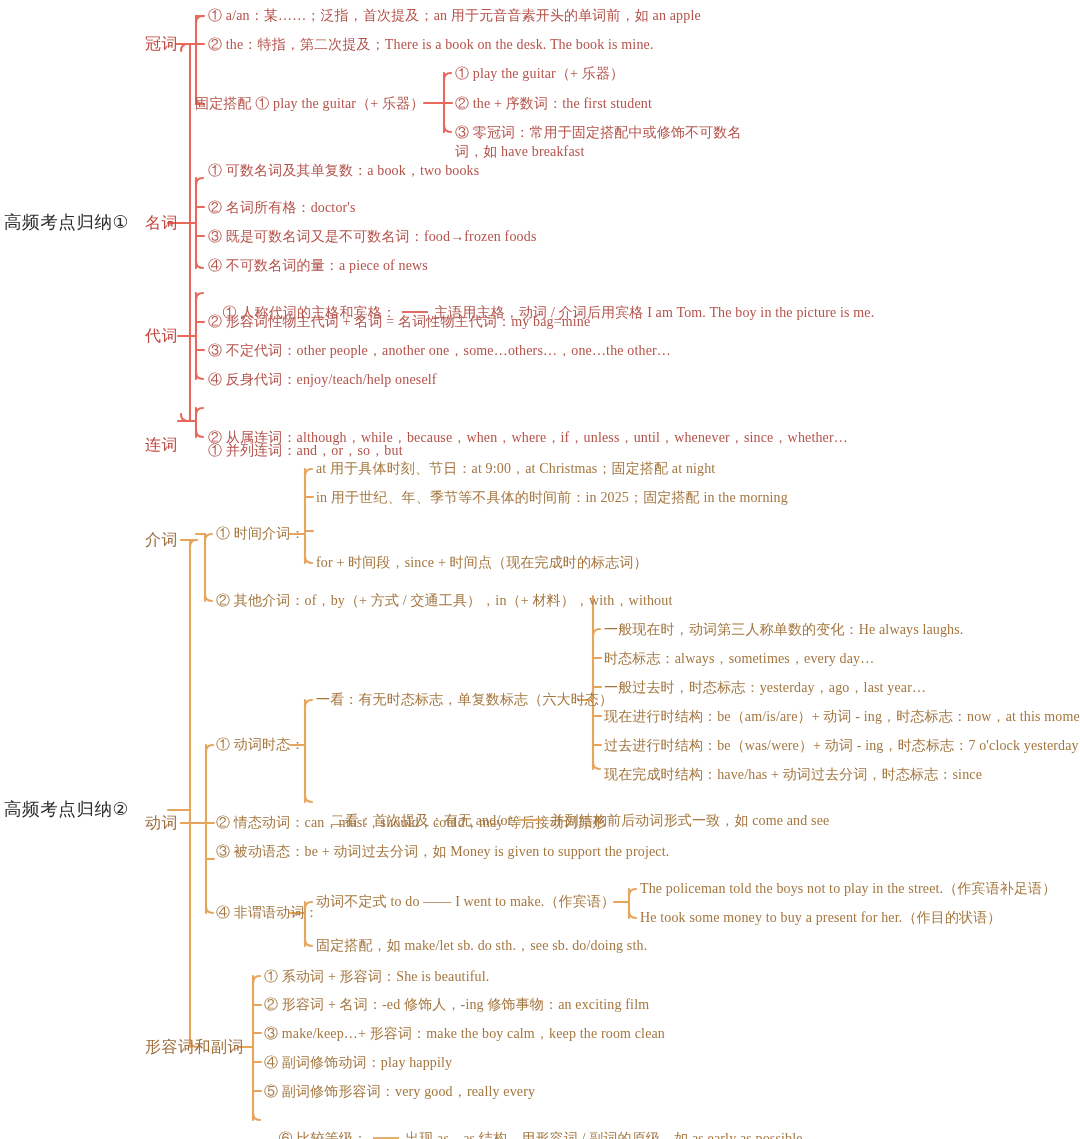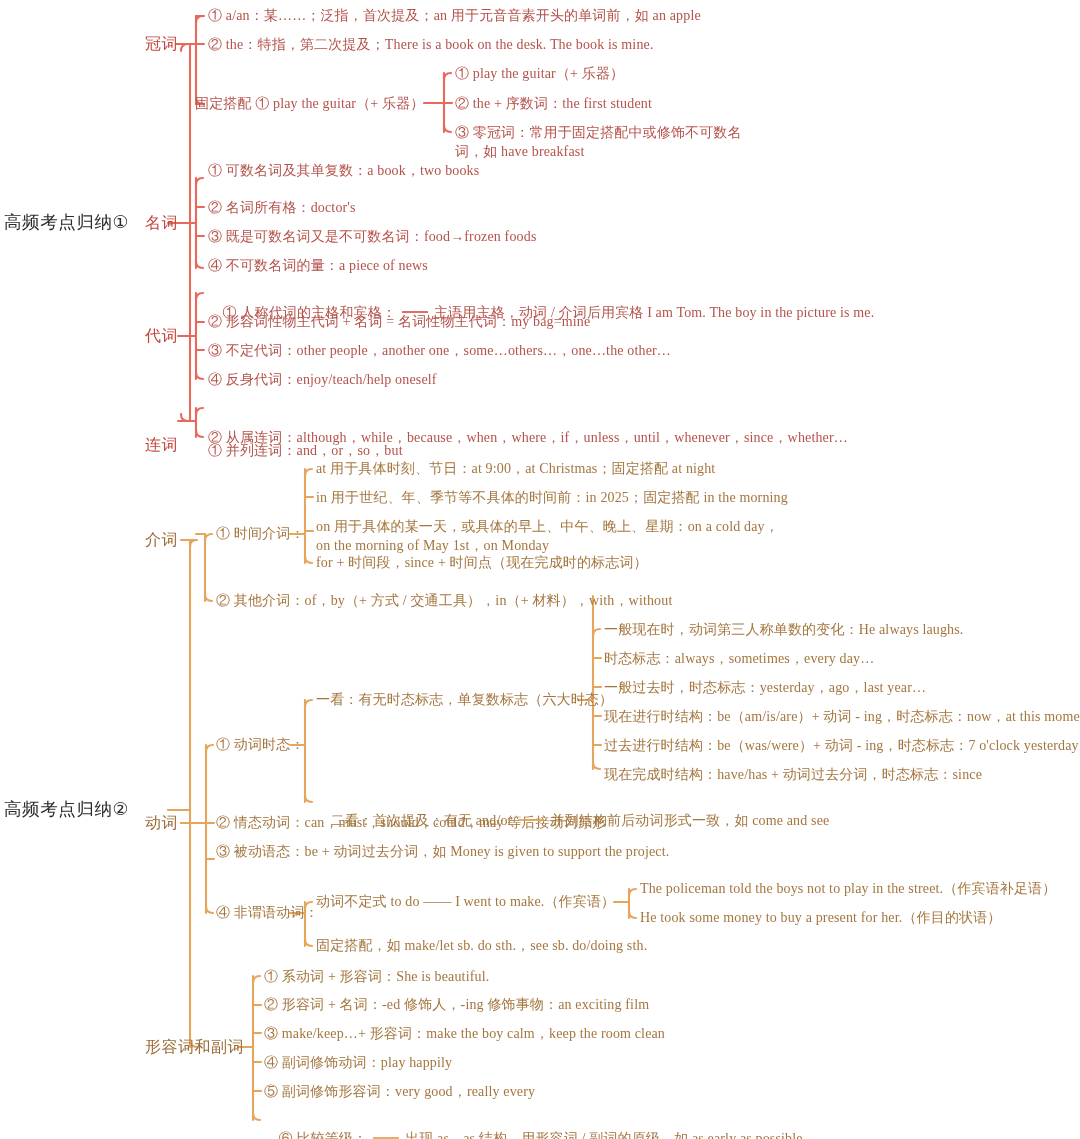--- a/index.html
+++ b/index.html
@@ -214,22 +214,20 @@
 
   <div class="node lvl1 c-org" style="left:145px;top:530px;">介词</div>
   <div class="node lvl1 c-org" style="left:145px;top:813px;">动词</div>
   <div class="node lvl1 c-org" style="left:145px;top:1037px;">形容词和副词</div>
 
   <div class="node c-org-soft" style="left:216px;top:524px;">① 时间介词：</div>
   <div class="node c-org-soft" style="left:216px;top:591px;">② 其他介词：of，by（+ 方式 / 交通工具），in（+ 材料），with，without</div>
 
   <div class="node c-org-soft" style="left:316px;top:459px;">at 用于具体时刻、节日：at 9:00，at Christmas；固定搭配 at night</div>
   <div class="node c-org-soft" style="left:316px;top:488px;">in 用于世纪、年、季节等不具体的时间前：in 2025；固定搭配 in the morning</div>
-  <div class="node c-org-soft wrap" style="left:316px;top:517px;">on 用于具体的某一天，或具体的早上、中午、晚上、星期：on a cold day，
-on the morning of May 1st，on Monday</div>
   <div class="node c-org-soft" style="left:316px;top:553px;">for + 时间段，since + 时间点（现在完成时的标志词）</div>
 
   <div class="node c-org-soft" style="left:216px;top:735px;">① 动词时态：</div>
   <div class="node c-org-soft" style="left:216px;top:813px;">② 情态动词：can，must，should，could，may 等后接动词原形</div>
   <div class="node c-org-soft" style="left:216px;top:842px;">③ 被动语态：be + 动词过去分词，如 Money is given to support the project.</div>
   <div class="node c-org-soft" style="left:216px;top:903px;">④ 非谓语动词：</div>
 
   <div class="node c-org-soft" style="left:316px;top:690px;">一看：有无时态标志，单复数标志（六大时态）</div>
   <div class="node c-org-soft" style="left:316px;top:792px;">
     <span>二看：首次提及：有无 and/or</span><span class="dash org"></span><span>并列结构前后动词形式一致，如 come and see</span>

